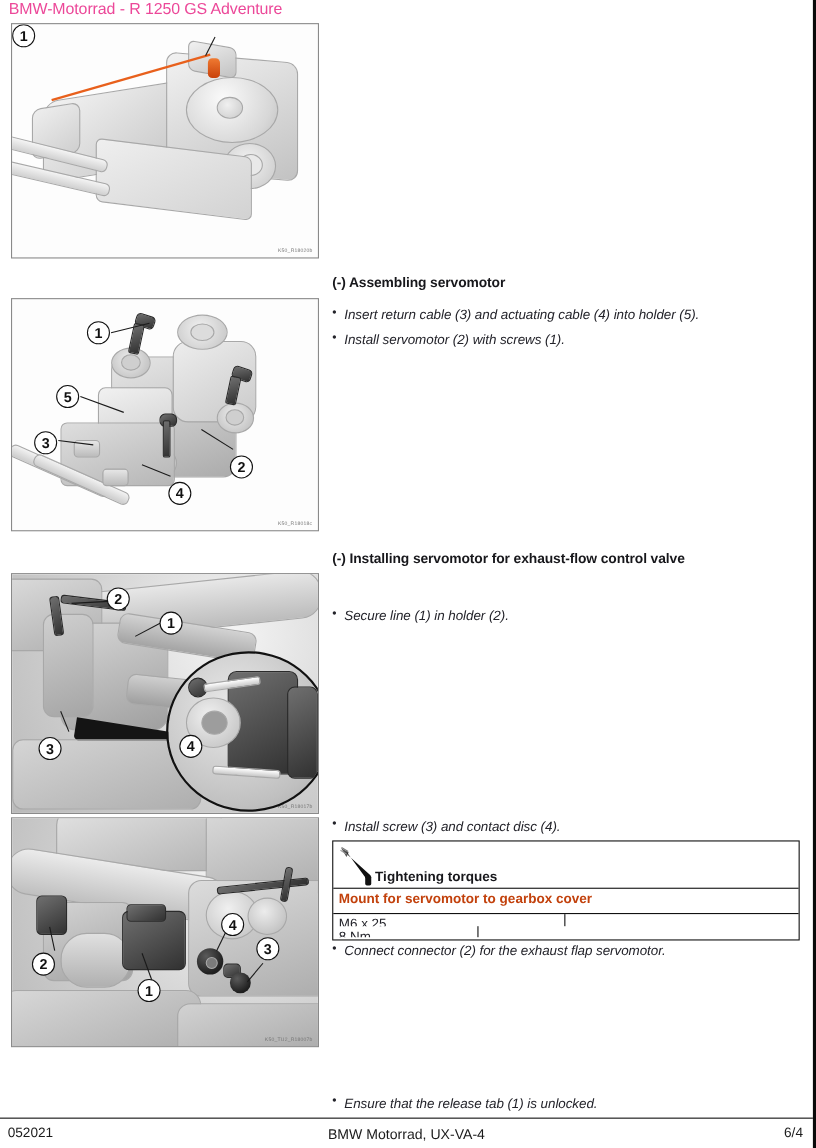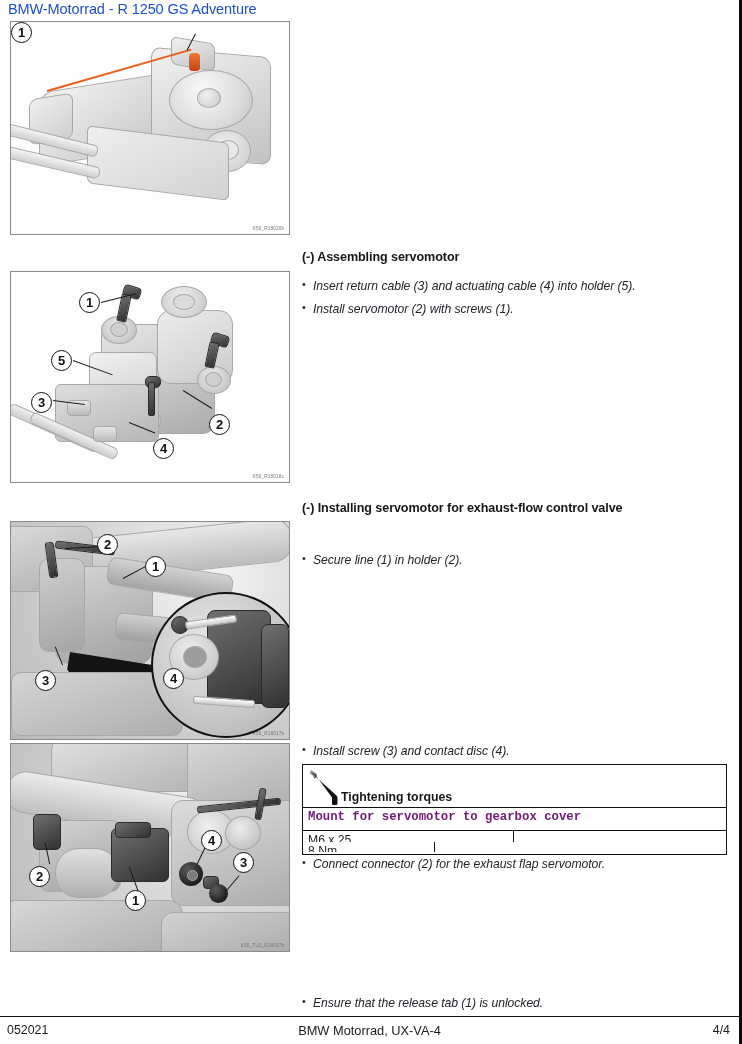--- a/index.html
+++ b/index.html
@@ -23,21 +23,21 @@
     border-right: 3px solid #0a0a0a;
     background: #fff;
   }
 
   
   .doc-header {
     position: absolute;
     left: 8px; top: 1px;
     font-size: 14.5px;
     letter-spacing: -0.1px;
-    color: #1d4ed8;
+    color: #ec4899;
     white-space: nowrap;
   }
 
   
   .fig {
     position: absolute;
     left: 10px;
     width: 280px;
     box-sizing: border-box;
     border: 1px solid #8a8a8a;
@@ -130,23 +130,22 @@
   }
   .wrench {
     position: absolute;
     left: 4px; top: 3px;
     width: 44px; height: 38px;
   }
   .tq-sub-row { height: 22px; }
   .tq-sub-label {
     font-size: 12.3px;
     font-weight: bold;
-    color: #701a75;
+    color: #c2410c;
     padding: 2px 0 0 5px;
-    font-family: Liberation Mono, monospace;
   }
   .tq-data-row { height: 23px; flex-direction: column; }
   .tq-cell {
     font-size: 12.2px;
     color: #23232a;
     padding: 2px 0 0 5px;
     box-sizing: border-box;
     overflow: hidden;
     white-space: nowrap;
   }
@@ -402,16 +401,16 @@
     <span class="txt">Connect connector (2) for the exhaust flap servomotor.</span>
   </div>
 
   <div class="bullet" style="top:996px;">
     <span class="txt">Ensure that the release tab (1) is unlocked.</span>
   </div>
 
   <div class="footer">
     <div class="f-left">052021</div>
     <div class="f-center">BMW Motorrad, UX-VA-4</div>
-    <div class="f-right">4/4</div>
+    <div class="f-right">6/4</div>
   </div>
 
 </div>
 
 </body></html>

